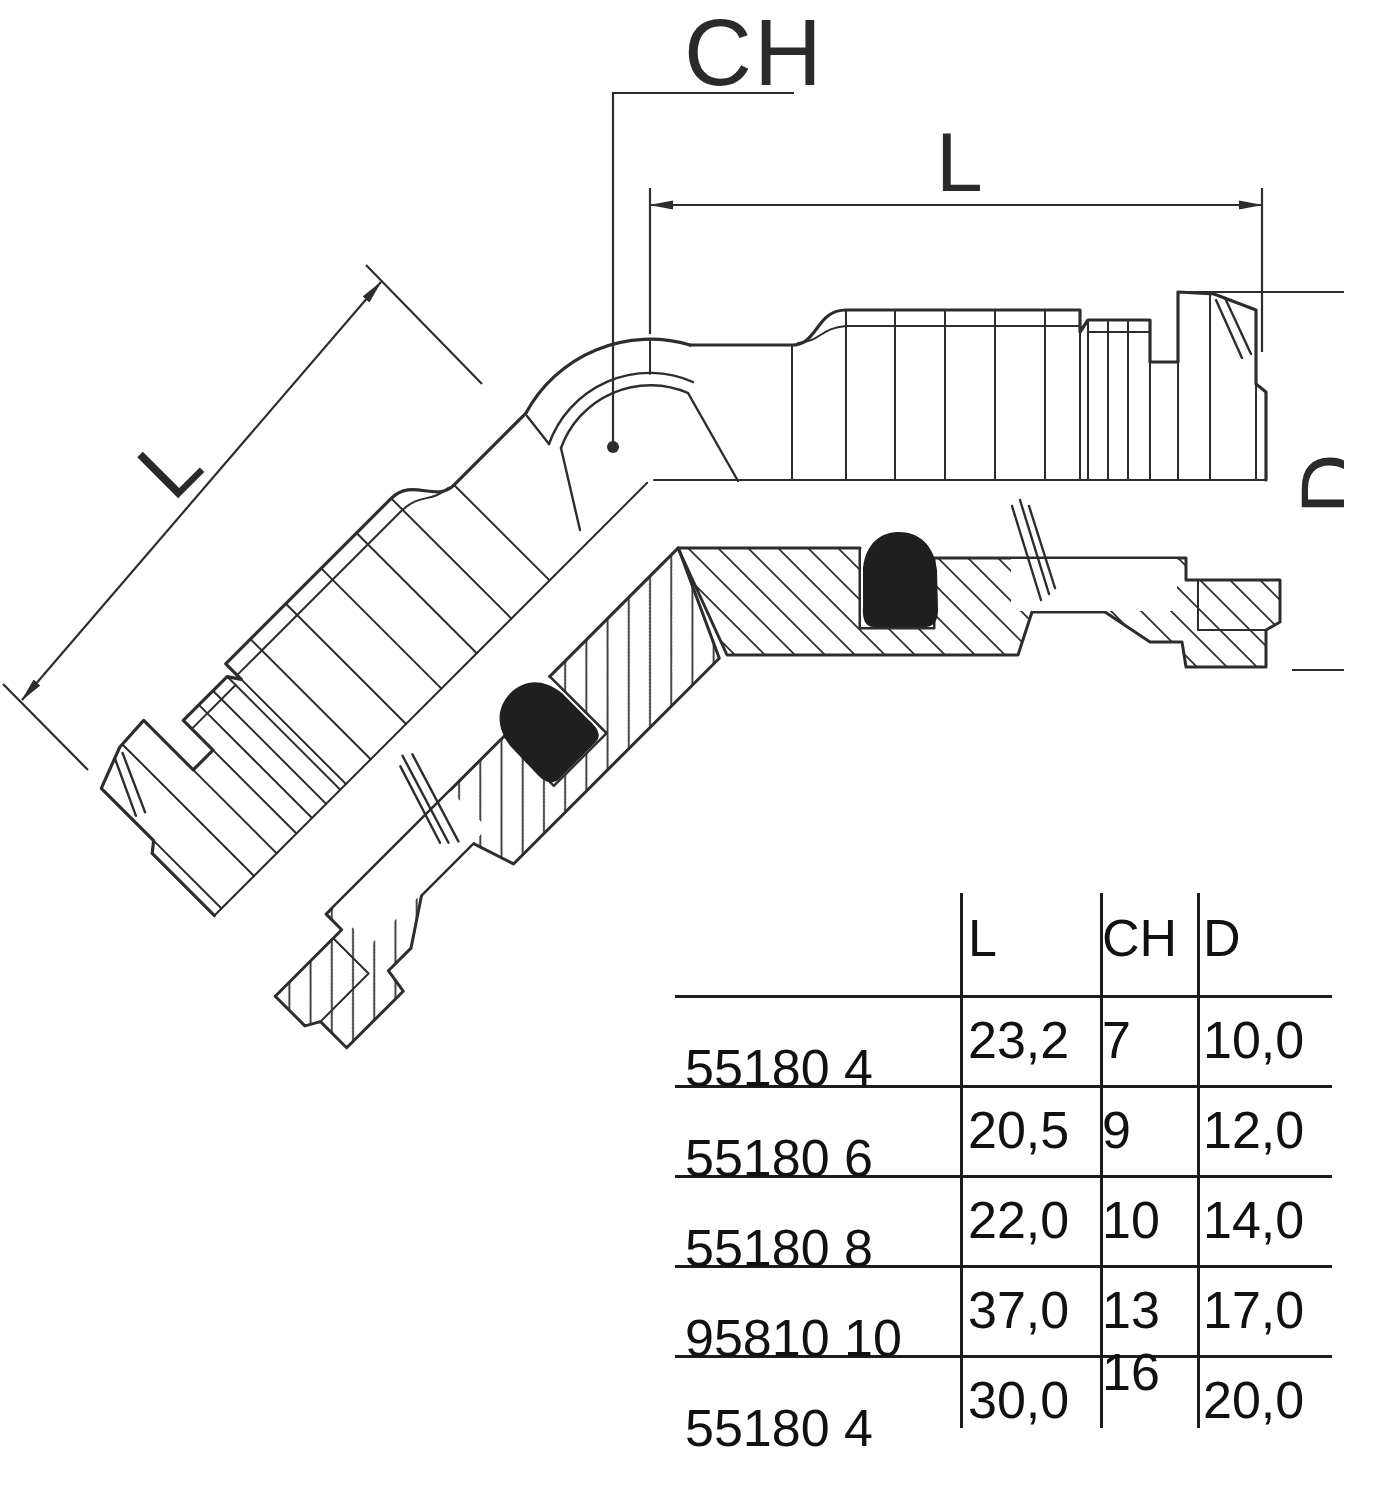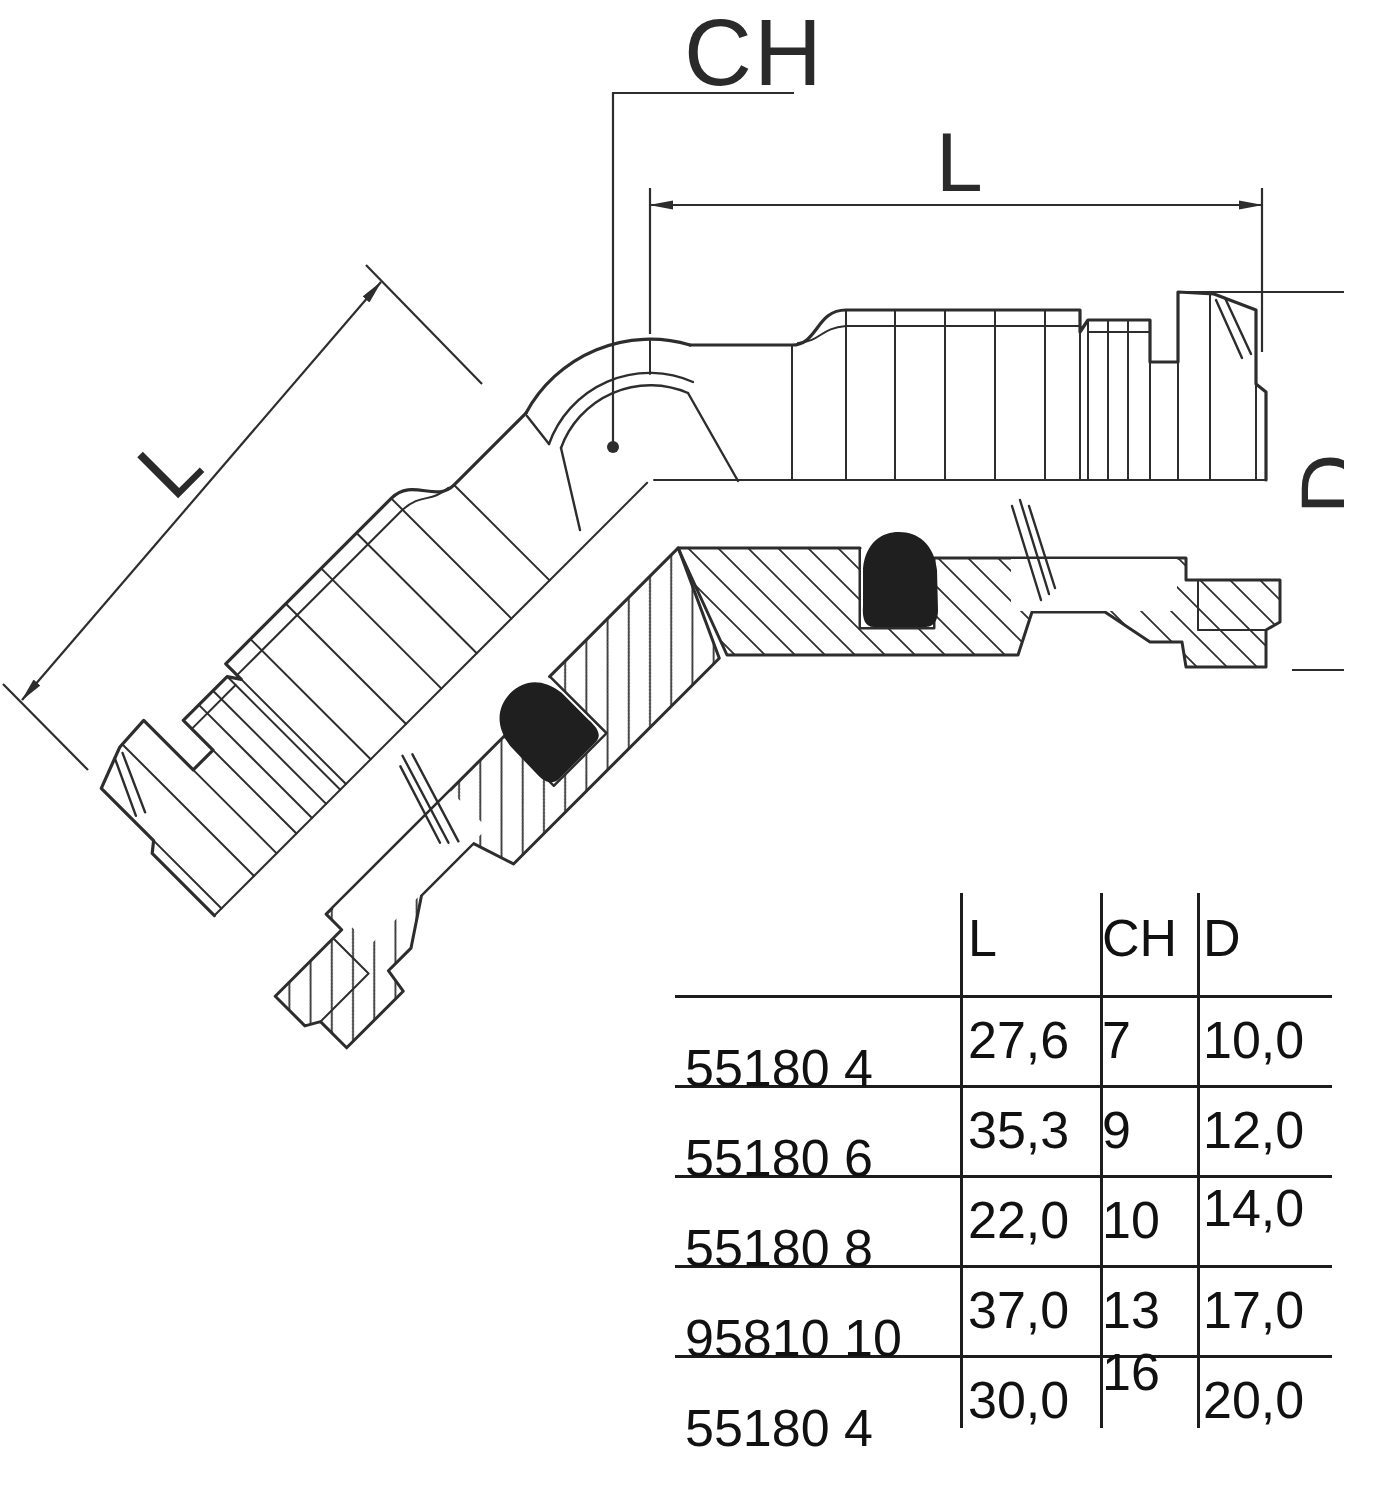--- a/index.html
+++ b/index.html
@@ -102,35 +102,35 @@
     <div class="hline" style="top:285px"></div>
     <div class="hline" style="top:375px"></div>
     <div class="hline" style="top:465px"></div>
 
     <div class="cell col-l" style="top:18px">L</div>
     <div class="cell col-ch" style="top:18px">CH</div>
     <div class="cell col-d" style="top:18px">D</div>
 
     <div>
       <div class="cell col-part" style="top:120px">55180 4</div>
-      <div class="cell col-l" style="top:120px">27,6</div>
+      <div class="cell col-l" style="top:120px">23,2</div>
       <div class="cell col-ch" style="top:120px">7</div>
       <div class="cell col-d" style="top:120px">10,0</div>
     </div>
     <div>
       <div class="cell col-part" style="top:210px">55180 6</div>
-      <div class="cell col-l" style="top:210px">35,3</div>
+      <div class="cell col-l" style="top:210px">20,5</div>
       <div class="cell col-ch" style="top:210px">9</div>
       <div class="cell col-d" style="top:210px">12,0</div>
     </div>
     <div>
       <div class="cell col-part" style="top:300px">55180 8</div>
       <div class="cell col-l" style="top:300px">22,0</div>
       <div class="cell col-ch" style="top:300px">10</div>
-      <div class="cell col-d" style="top:288px">14,0</div>
+      <div class="cell col-d" style="top:300px">14,0</div>
     </div>
     <div>
       <div class="cell col-part" style="top:390px">95810 10</div>
       <div class="cell col-l" style="top:390px">37,0</div>
       <div class="cell col-ch" style="top:390px">13</div>
       <div class="cell col-d" style="top:390px">17,0</div>
     </div>
     <div>
       <div class="cell col-part" style="top:480px">55180 4</div>
       <div class="cell col-l" style="top:480px">30,0</div>

